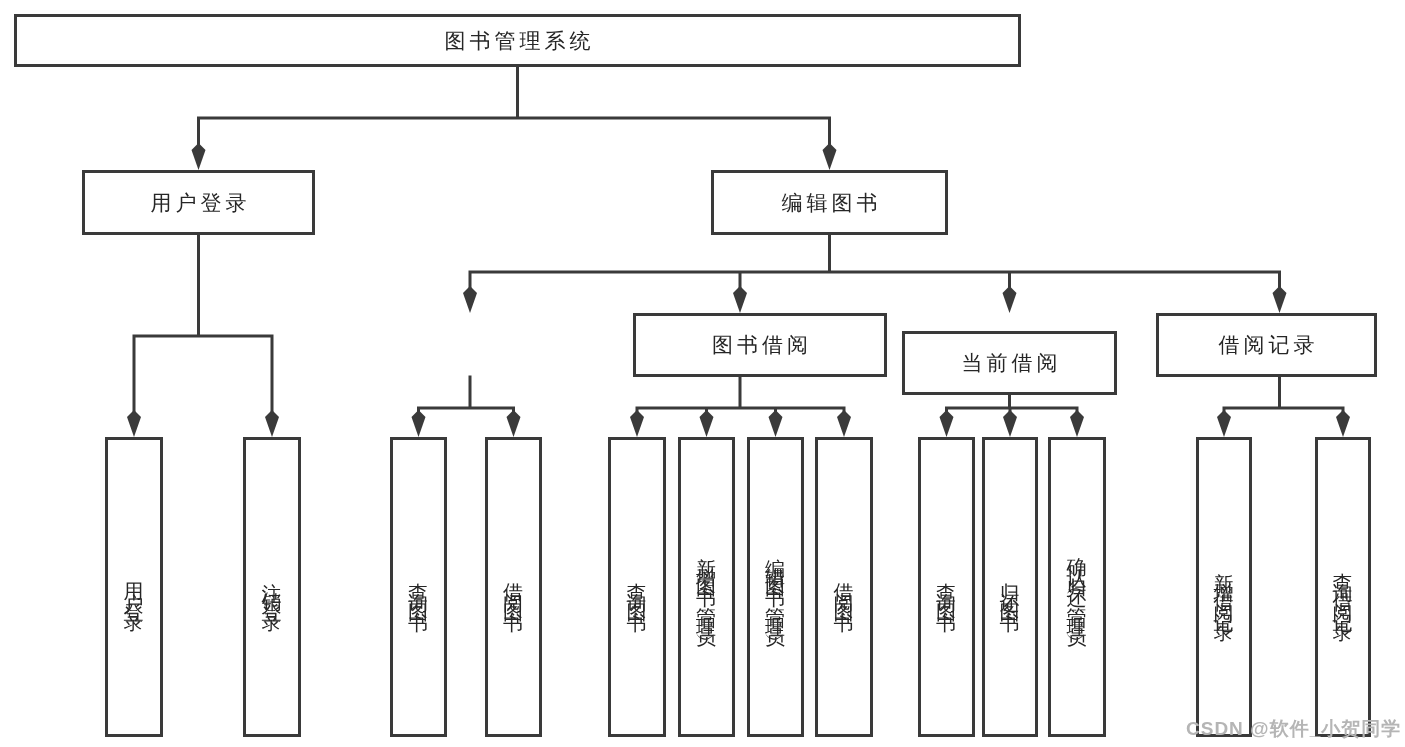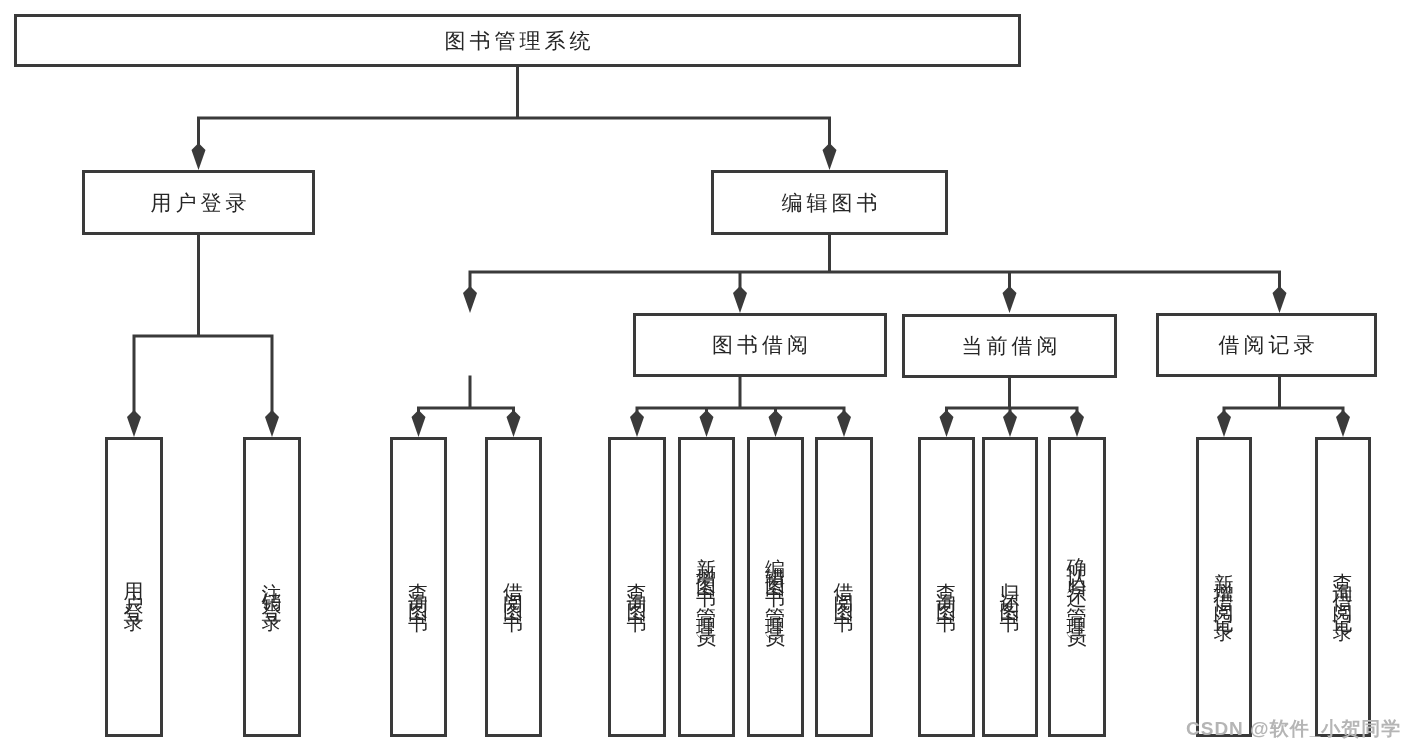--- a/index.html
+++ b/index.html
@@ -87,21 +87,21 @@
       <polygon points="1224,437 1217,417 1224,410 1231,417"></polygon>
       <polygon points="1343,437 1336,417 1343,410 1350,417"></polygon>
     </svg>
 
   <div class="node hnode" style="left:14px;top:14px;width:1007px;height:53px">图书管理系统</div>
 
   <div class="node hnode" style="left:82px;top:170px;width:233px;height:65px">用户登录</div>
   <div class="node hnode" style="left:711px;top:170px;width:237px;height:65px">编辑图书</div>
 
   <div class="node hnode" style="left:633px;top:313px;width:254px;height:64px">图书借阅</div>
-  <div class="node hnode" style="left:902px;top:314px;width:215px;height:64px">当前借阅</div>
+  <div class="node hnode" style="left:902px;top:331px;width:215px;height:64px">当前借阅</div>
   <div class="node hnode" style="left:1156px;top:313px;width:221px;height:64px">借阅记录</div>
 
   <div class="node vnode" style="left:105px;top:437px;width:58px;height:300px">用户登录</div>
   <div class="node vnode" style="left:243px;top:437px;width:58px;height:300px">注销登录</div>
 
   <div class="node vnode" style="left:390px;top:437px;width:57px;height:300px">查询图书</div>
   <div class="node vnode" style="left:485px;top:437px;width:57px;height:300px">借阅图书</div>
 
   <div class="node vnode" style="left:608px;top:437px;width:58px;height:300px">查询图书</div>
   <div class="node vnode" style="left:678px;top:437px;width:57px;height:300px">新增图书（管理员）</div>

